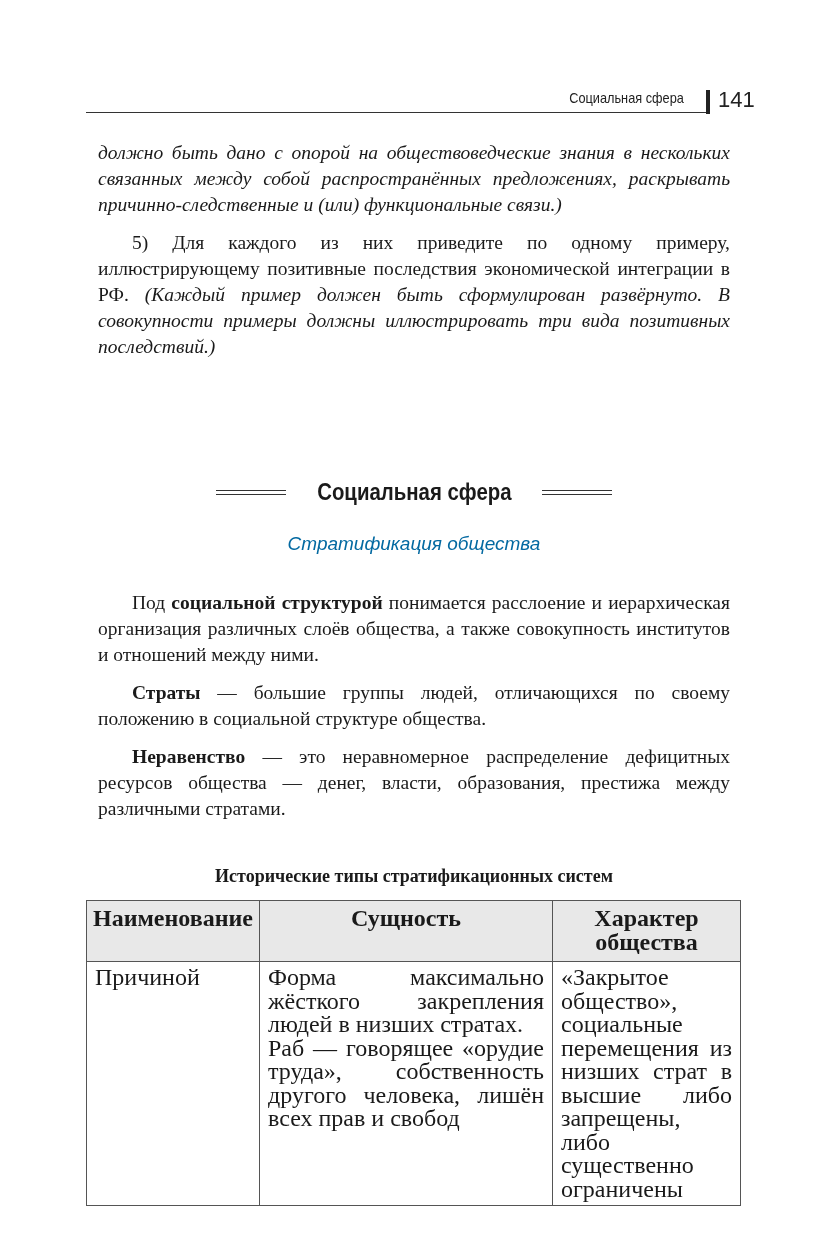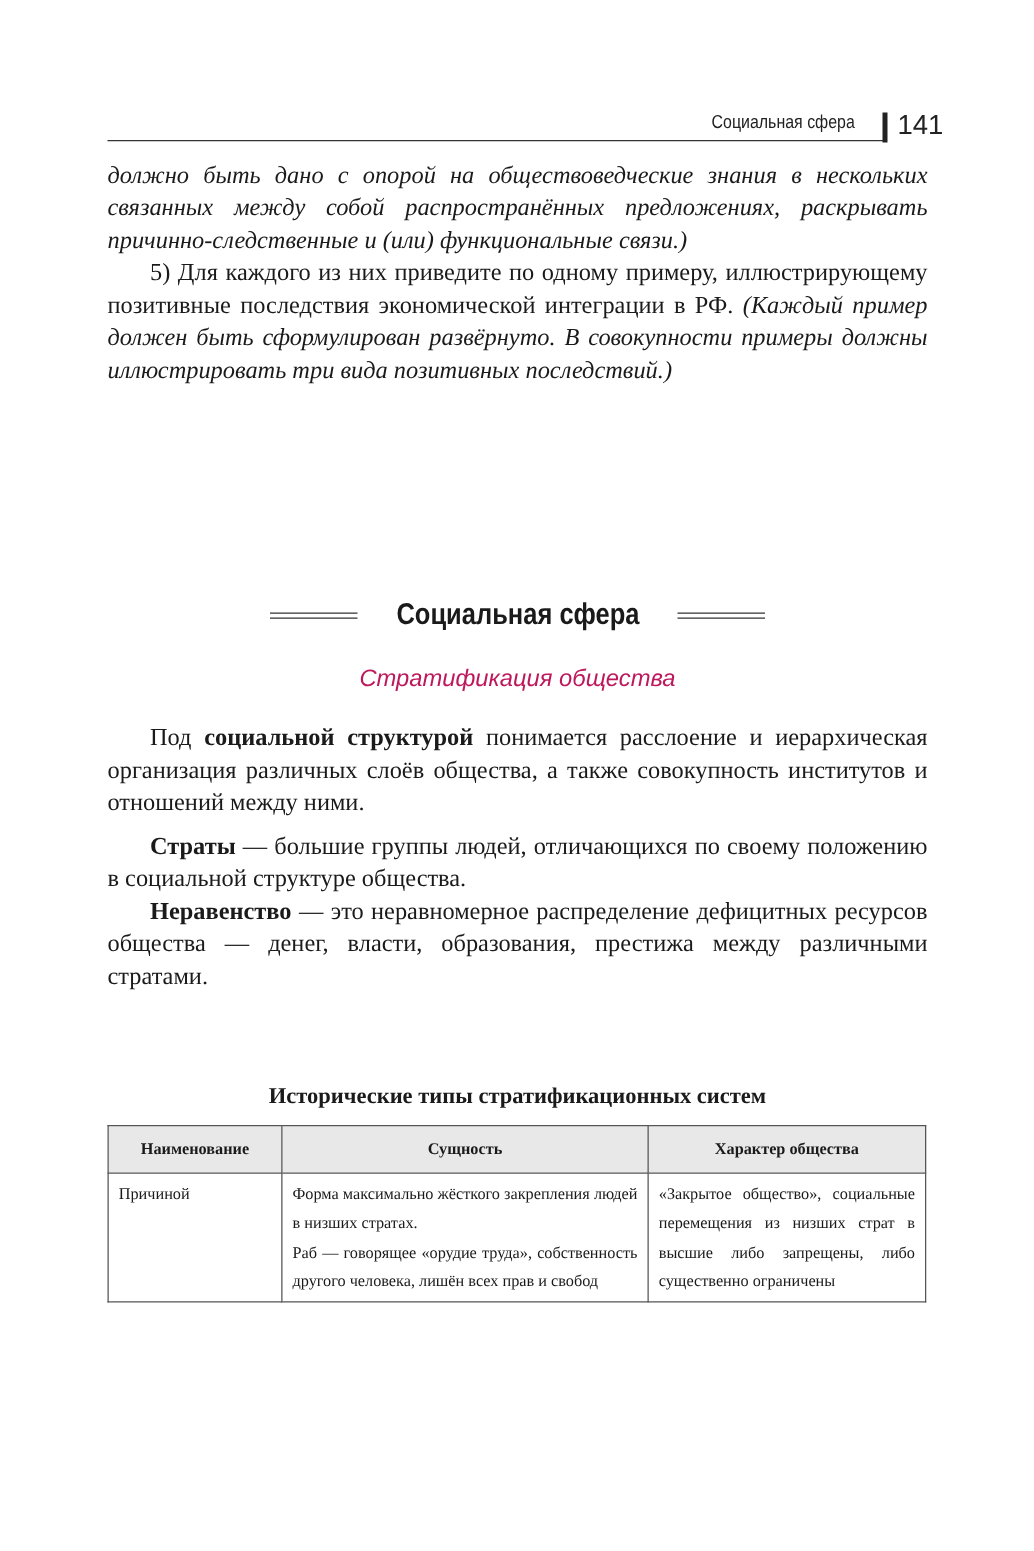--- a/index.html
+++ b/index.html
@@ -7,35 +7,35 @@
          font-family: "Liberation Serif", "DejaVu Serif", serif; }
   .running-head { position: absolute; left: 86px; top: 86px; width: 656px; height: 28px; }
   .rh-rule { position: absolute; left: 0; top: 26px; width: 622px; border-top: 1.5px solid #333; }
   .rh-title { position: absolute; right: 58px; top: 3px; font-family: "Liberation Sans", "DejaVu Sans", sans-serif;
               font-size: 15px; transform: scaleX(0.85); transform-origin: right center; color: #222; }
   .rh-bar { position: absolute; left: 620px; top: 4px; width: 4px; height: 24px; background: #222; }
   .rh-page { position: absolute; left: 632px; top: 1px; font-family: "Liberation Sans", "DejaVu Sans", sans-serif;
              font-size: 22px; color: #222; }
 
   .text { position: absolute; left: 86px; width: 656px; font-size: 19.5px; line-height: 26px; text-align: justify; }
-  .text p { margin: 0; text-indent: 0; }
+  .text p { margin: 12px; text-indent: 0; }
   .indent { text-indent: 34px !important; }
   .it { font-style: italic; }
   .b { font-weight: bold; }
   .gap { margin-top: 9px !important; }
 
   .section-head { position: absolute; left: 86px; top: 478px; width: 656px; height: 34px; text-align: center; }
   .sh-line { display: inline-block; width: 70px; height: 3px; border-top: 1.5px solid #333; border-bottom: 1.5px solid #333; vertical-align: middle; }
   .sh-title { display: inline-block; font-family: "Liberation Sans", "DejaVu Sans", sans-serif; font-weight: bold; font-size: 24px;
               margin: 0 10px; vertical-align: middle; transform: scaleX(0.85); }
   .subsection { position: absolute; left: 86px; top: 533px; width: 656px; text-align: center;
-                font-family: "Liberation Sans", "DejaVu Sans", sans-serif; font-style: italic; font-size: 19px; color: #be185d; }
+                font-family: "Liberation Sans", "DejaVu Sans", sans-serif; font-style: italic; font-size: 19px; color: #0369a1; }
 
   .table-caption { position: absolute; left: 86px; top: 866px; width: 656px; text-align: center; font-weight: bold; font-size: 18px; }
-  table.strat { position: absolute; left: 86px; top: 900px; width: 655px; border-collapse: collapse; font-size: 13px; line-height: 23.5px; }
+  table.strat { position: absolute; left: 86px; top: 900px; width: 655px; border-collapse: collapse; font-size: 24px; line-height: 23.5px; }
   table.strat th, table.strat td { border: 1.5px solid #555; padding: 4px 8px; vertical-align: top; }
   table.strat th { background: #e8e8e8; font-weight: bold; text-align: center; padding: 6px 6px 7px; }
   table.strat td { text-align: justify; }
   .c1 { width: 126px; } .c2 { width: 280px; }
 </style>
 </head>
 <body>
 
 <div class="running-head">
   <div class="rh-rule"></div>

